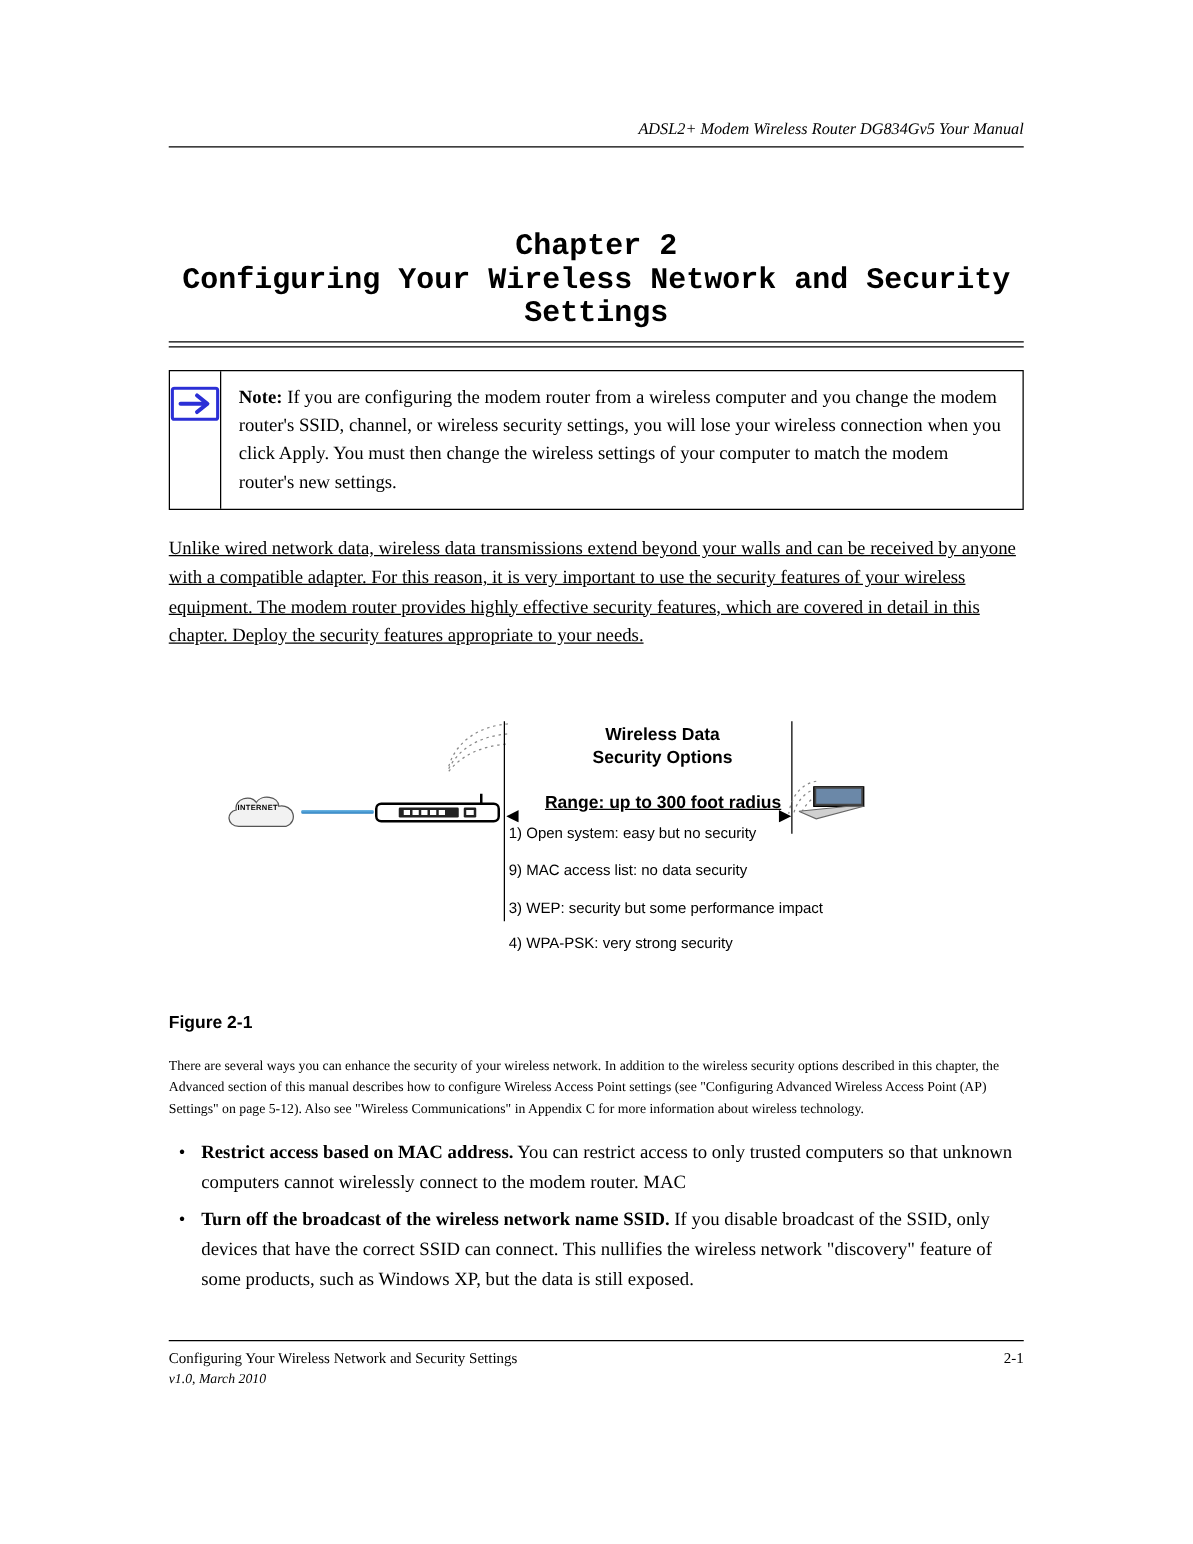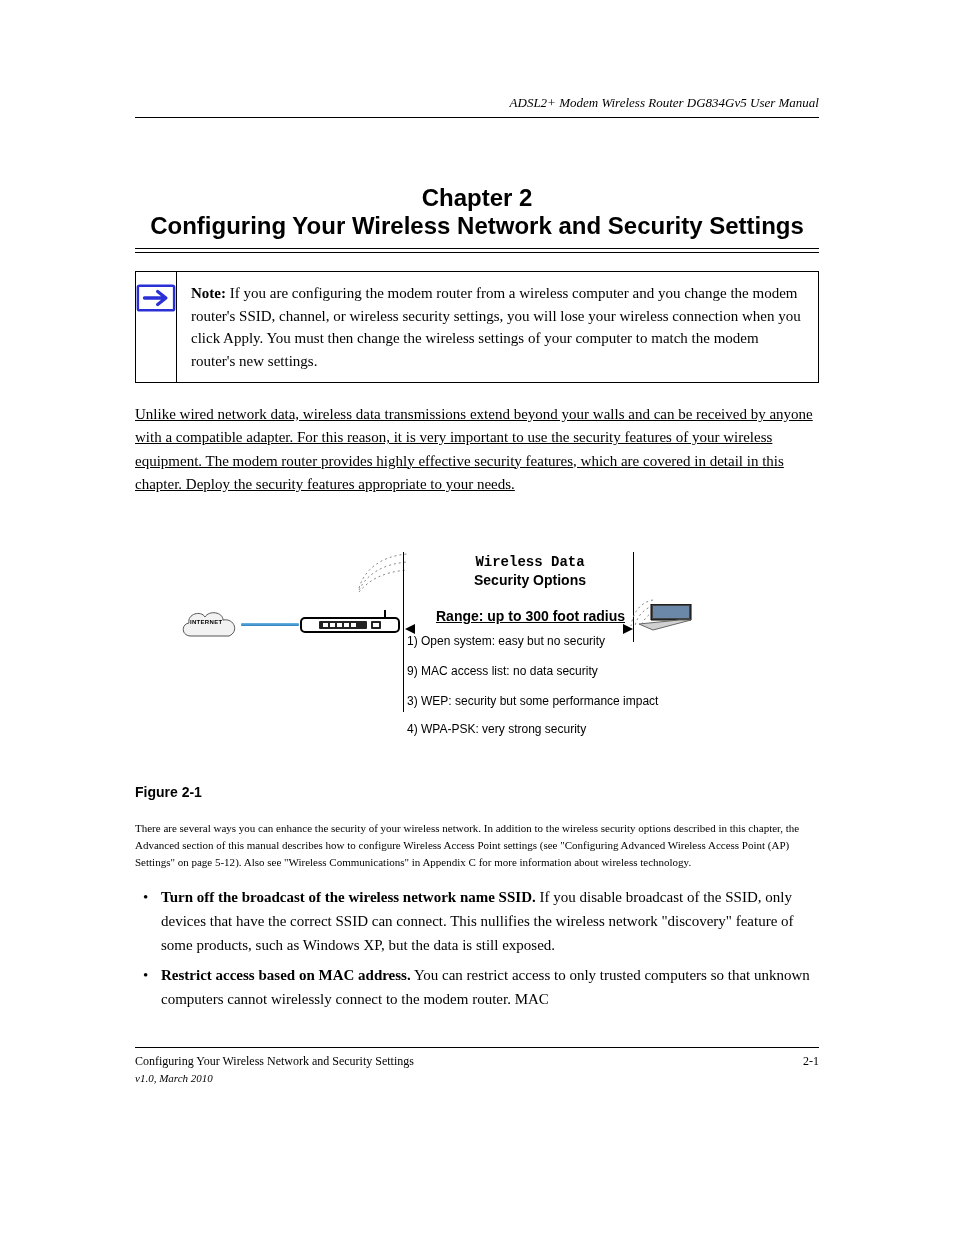--- a/index.html
+++ b/index.html
@@ -21,21 +21,21 @@
     font-size: 13px;
     color: #000;
     padding-bottom: 6px;
   }
   .top-rule {
     border: none;
     border-top: 1.5px solid #000;
     margin: 0;
   }
   .chapter-title {
-    font-family: Liberation Sans, sans-serif;
+    font-family: Liberation Mono, monospace;
     font-size: 24px;
     font-weight: bold;
     margin-top: 66px;
   }
   .rule-after-title {
     border: none;
     border-top: 1.5px solid #000;
     margin-top: 8px;
   }
   .rule2 {
@@ -223,21 +223,21 @@
   .range-arrow-left { left: 270px; }
   .range-arrow-right { left: 488px; }
 </style>
 </head>
 <body>
 
 <div class="page">
 
   <div class="header-line">
     <span></span>
-    <span>ADSL2+ Modem Wireless Router DG834Gv5 User Manual</span>
+    <span>ADSL2+ Modem Wireless Router DG834Gv5 Your Manual</span>
   </div>
   <hr class="top-rule">
 
   <h1 class="chapter-title" style="white-space:pre-line;text-align:center">Chapter 2 
 Configuring Your Wireless Network and Security Settings</h1>
   <hr class="rule-after-title">
   <hr class="rule2">
 
 
   <div class="note-box">
@@ -286,21 +286,21 @@
           <path d="M6 40 C 12 20 30 8 54 6" fill="none" stroke="#888" stroke-width="1" stroke-dasharray="2 3"></path>
           <path d="M6 42 C 14 26 30 16 54 14" fill="none" stroke="#888" stroke-width="1" stroke-dasharray="2 3"></path>
           <path d="M6 44 C 16 32 30 24 54 22" fill="none" stroke="#888" stroke-width="1" stroke-dasharray="2 3"></path>
         </svg>
       </div>
 
       <div class="vline" style="left:268px; top:26px; height:160px;"></div>
 
       <div class="vline" style="left:498px; top:26px; height:90px;"></div>
 
-      <div class="wd-title" style="left:300px; top:28px; width:190px;font-family:Liberation Mono, monospace;">Wireless Data</div>
+      <div class="wd-title" style="left:300px; top:28px; width:190px;">Wireless Data</div>
       <div class="wd-title" style="left:300px; top:46px; width:190px;">Security Options</div>
       <div class="wd-range" style="left:280px; top:82px; width:210px;">Range: up to 300 foot radius</div>
 
       <div class="range-arrow-left">
         <svg viewBox="0 0 10 10">
             <path d="M10 0 L0 5 L10 10 Z" fill="#000"></path>
           </svg>
       </div>
       <div class="range-arrow-right">
         <svg viewBox="0 0 10 10">
@@ -330,24 +330,24 @@
     </div>
   </div>
   <div class="figure-caption">Figure 2-1</div>
 
   <p class="body-para2">
     <span>There are several ways you can enhance the security of your wireless network. In addition to the wireless security options described in this chapter, the Advanced section of this manual describes how to configure Wireless Access Point settings (see </span><span>"Configuring Advanced Wireless Access Point (AP) Settings" on page 5-12</span><span>). Also see </span><span>"Wireless Communications" in Appendix C</span><span> for more information about wireless technology.</span>
   </p>
 
   <ul class="bullets">
     <li>
-      <span class="bold">Turn off the broadcast of the wireless network name SSID.</span><span> If you disable broadcast of the SSID, only devices that have the correct SSID can connect. This nullifies the wireless network "discovery" feature of some products, such as Windows XP, but the data is still exposed.</span>
+      <span class="bold">Restrict access based on MAC address.</span><span> You can restrict access to only trusted computers so that unknown computers cannot wirelessly connect to the modem router. MAC</span>
     </li>
     <li>
-      <span class="bold">Restrict access based on MAC address.</span><span> You can restrict access to only trusted computers so that unknown computers cannot wirelessly connect to the modem router. MAC</span>
+      <span class="bold">Turn off the broadcast of the wireless network name SSID.</span><span> If you disable broadcast of the SSID, only devices that have the correct SSID can connect. This nullifies the wireless network "discovery" feature of some products, such as Windows XP, but the data is still exposed.</span>
     </li>
   </ul>
 
   <hr class="footer-rule">
   <div class="footer-line">
     <span class="left">Configuring Your Wireless Network and Security Settings</span>
     <span class="right">2-1</span>
   </div>
   <div class="footer-version">v1.0, March 2010</div>
 

